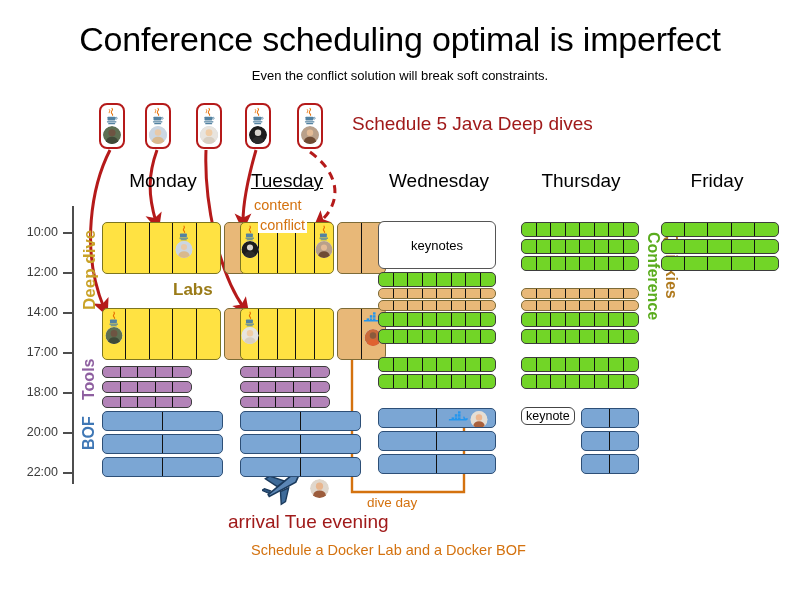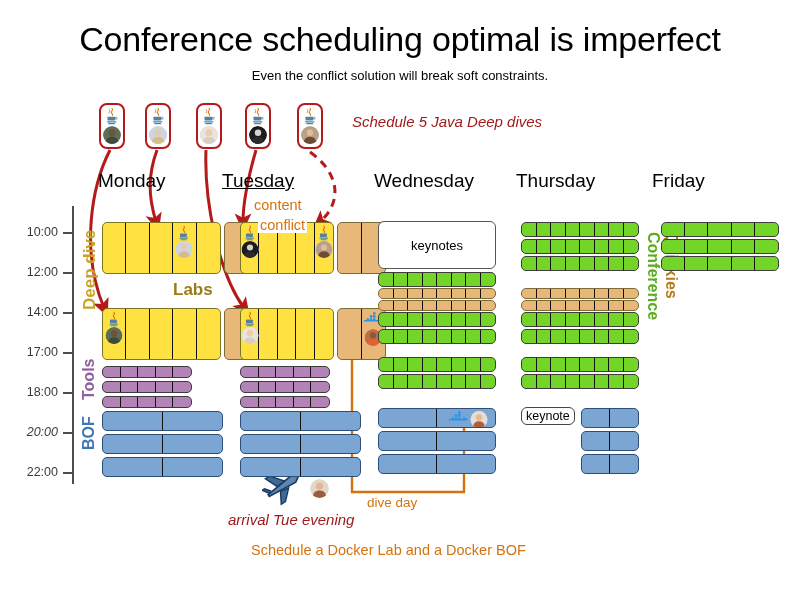--- a/index.html
+++ b/index.html
@@ -8,21 +8,21 @@
   #stage{position:absolute;left:0;top:0;width:800px;height:600px;}
 
   .abs{position:absolute;}
 
   
   #title{left:0;top:20px;width:800px;text-align:center;font-size:34px;color:#000;
          letter-spacing:-0.2px;}
   #subtitle{left:0;top:68px;width:800px;text-align:center;font-size:13px;color:#000;}
 
   
-  .ann-red{color:#a01a1a;font-size:15px;white-space:nowrap;font-style:italic;}
+  .ann-red{color:#a01a1a;font-size:19px;white-space:nowrap;}
   .ann-orange{color:#d4720f;font-size:14.5px;white-space:nowrap;}
   .ann-orange-s{color:#d4720f;font-size:13.5px;white-space:nowrap;}
 
   
   .card{width:26px;height:46px;border:2.5px solid #b51a1a;border-radius:8px;
         background:#fff;box-sizing:border-box;display:flex;flex-direction:column;
         align-items:center;justify-content:flex-start;padding-top:2px;}
   .javalogo{width:16px;height:18px;display:block;}
   .av{width:18px;height:18px;border-radius:50%;margin-top:1px;display:block;
       background:#cfd6dd;overflow:hidden;}
@@ -31,21 +31,21 @@
   #axis{left:72px;top:206px;width:2px;height:278px;background:#4d4d4d;}
   .tick{width:9px;height:2px;background:#4d4d4d;left:63px;}
   .tlabel{font-size:12.5px;color:#3a3a3a;text-align:right;width:44px;left:14px;}
 
   
   .vlabel{transform-origin:0 0;font-weight:bold;white-space:nowrap;}
   .v-cc{transform:rotate(-90deg);}
   .v-cw{transform:rotate(90deg);}
 
   
-  .day{font-size:19px;color:#000;white-space:nowrap;}
+  .day{font-size:19px;color:#000;text-align:center;white-space:nowrap;}
 
   
   .row{display:flex;border:1.6px solid #6b6b2f;border-radius:5px;box-sizing:border-box;
        overflow:hidden;position:absolute;}
   .cell{border-right:1.5px solid #111;box-sizing:border-box;height:100%;position:relative;}
   .cell:last-child{border-right:none;}
 
   .yellow{background:#ffe242;border-color:#7d7620;}
   .tan{background:#e8b878;border-color:#7d6b38;}
   .green{background:#72d527;border-color:#3d3d3d;}
@@ -218,21 +218,21 @@
   <div class="abs tick" style="top:312px;"></div>
   <div class="abs tick" style="top:352px;"></div>
   <div class="abs tick" style="top:392px;"></div>
   <div class="abs tick" style="top:432px;"></div>
   <div class="abs tick" style="top:472px;"></div>
   <div class="abs tlabel" style="top:225px;">10:00</div>
   <div class="abs tlabel" style="top:265px;">12:00</div>
   <div class="abs tlabel" style="top:305px;">14:00</div>
   <div class="abs tlabel" style="top:345px;">17:00</div>
   <div class="abs tlabel" style="top:385px;">18:00</div>
-  <div class="abs tlabel" style="top:425px;font-style:italic;">20:00</div>
+  <div class="abs tlabel" style="top:425px;">20:00</div>
   <div class="abs tlabel" style="top:465px;">22:00</div>
 
   <div class="abs vlabel v-cc" style="left:80px;top:310px;font-size:17px;color:#c9a227;">Deep dive</div>
   <div class="abs vlabel v-cc" style="left:80px;top:400px;font-size:16px;color:#8e5fa0;">Tools</div>
   <div class="abs vlabel v-cc" style="left:80px;top:450px;font-size:16px;color:#3f77b5;">BOF</div>
   <div class="abs vlabel v-cw" style="left:680px;top:232px;font-size:16px;color:#b07a1e;">Quickies</div>
   <div class="abs vlabel v-cw" style="left:662px;top:232px;font-size:16px;color:#5aac1e;">Conference</div>
 
   <div class="abs day" style="left:98px;top:170px;width:130px;">Monday</div>
   <div class="abs day" style="left:222px;top:170px;width:130px;text-decoration:underline;">Tuesday</div>

